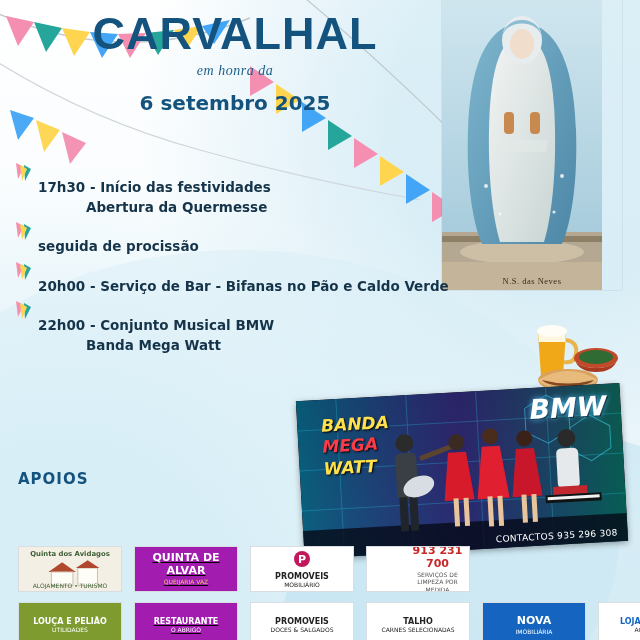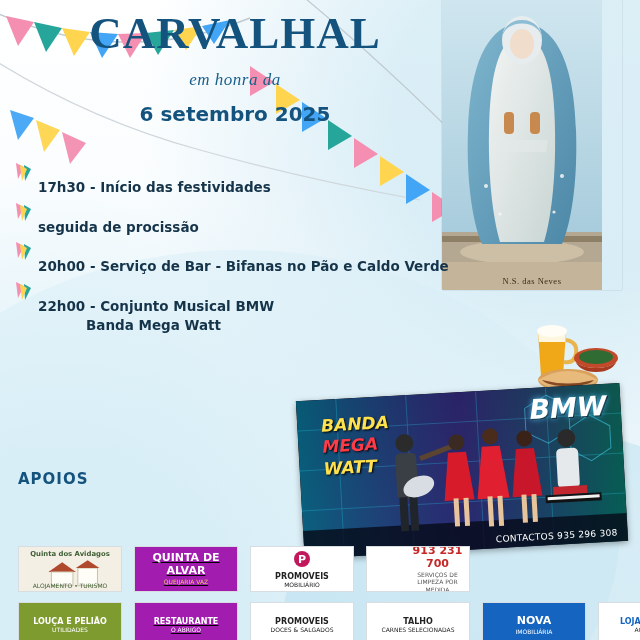--- a/index.html
+++ b/index.html
@@ -48,26 +48,26 @@
     left: 0; top: 10px;
     width: 470px;
     text-align: center;
     z-index: 6;
   }
   .title-main {
     font-size: 45px;
     font-weight: bold;
     letter-spacing: 1px;
     color: #14537e;
-    font-family: Liberation Serif, serif;
+    font-family: Liberation Sans, sans-serif;
     line-height: 1.05;
   }
   .title-sub1 {
-    margin-top: 13px;
-    font-size: 17px;
+    margin-top: 6px;
+    font-size: 14px;
     color: #1a5f8a;
     font-style: italic;
     font-family: "Liberation Serif", serif;
     letter-spacing: .5px;
   }
   .title-sub2 {
     margin-top: 4px;
     font-size: 26px;
     font-weight: bold;
     color: #14537e;
@@ -312,20 +312,21 @@
 
   <div class="program">
 
     <div class="prog-item">
       <svg class="prog-mark" viewBox="0 0 20 22">
         <polygon points="2,0 10,4 4,16" fill="#f48fb1"></polygon>
         <polygon points="10,2 17,6 11,18" fill="#26a69a"></polygon>
         <polygon points="6,2 13,6 8,18" fill="#ffd54f"></polygon>
       </svg>
       <div class="prog-line1">17h30 - Início das festividades</div>
+      <div class="prog-line2 indent">Abertura da Quermesse</div>
     </div>
 
     <div class="prog-item">
       <svg class="prog-mark" viewBox="0 0 20 22">
         <polygon points="2,0 10,4 4,16" fill="#f48fb1"></polygon>
         <polygon points="10,2 17,6 11,18" fill="#26a69a"></polygon>
         <polygon points="6,2 13,6 8,18" fill="#ffd54f"></polygon>
       </svg>
       <div class="prog-line2">seguida de procissão</div>
     </div>

